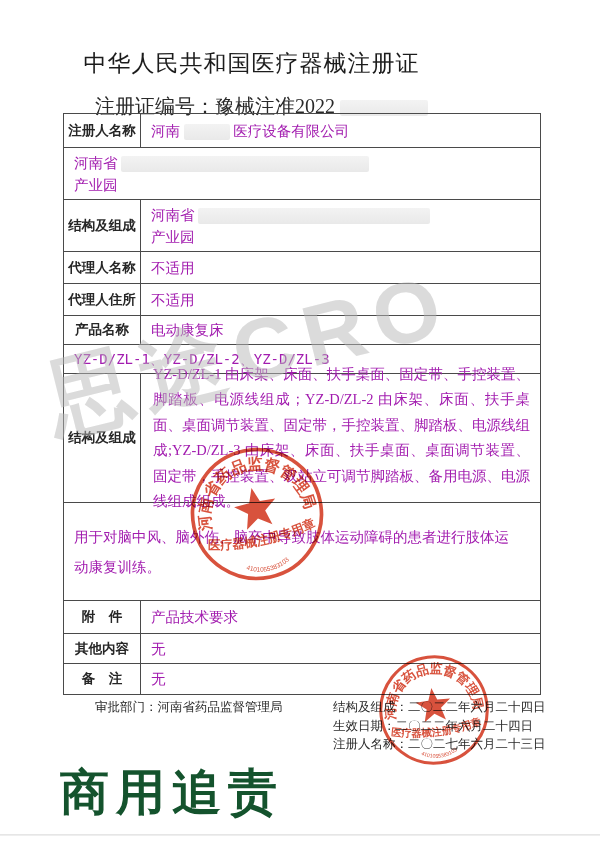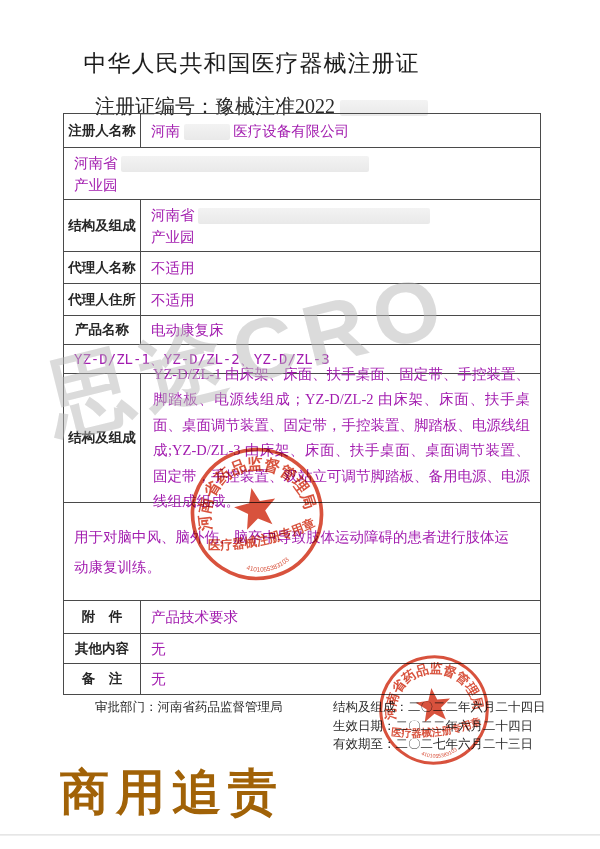--- a/index.html
+++ b/index.html
@@ -119,21 +119,21 @@
     pointer-events: none;
   }
   .stamp1 { left: 188px; top: 445px; width: 138px; height: 138px; transform: rotate(-12deg); }
   .stamp2 { left: 377px; top: 653px; width: 114px; height: 114px; transform: rotate(-7deg); }
   .notice {
     position: absolute;
     left: 60px; top: 760px;
     font-size: 49px;
     font-weight: 700;
     letter-spacing: 7px;
-    color: #a16207;
+    color: #14532d;
     font-family: Liberation Serif, serif;
     white-space: nowrap;
   }
   .bottom-edge {
     position: absolute;
     left: 0; top: 834px;
     width: 600px; height: 2px;
     background: linear-gradient(180deg, #e2e2e2, #f2f2f2);
   }
 </style>
@@ -221,21 +221,21 @@
 
   </div>
 
   <div class="watermark">思途CRO</div>
 
   <div class="footer-left"><span>审批部门：</span><span>河南省药品监督管理局</span></div>
 
   <div class="dates">
     <div class="dline"><span>结构及组成：</span><span>二〇二二年六月二十四日</span></div>
     <div class="dline"><span>生效日期：</span><span>二〇二二年六月二十四日</span></div>
-    <div class="dline"><span>有效期至：</span><span>二〇二七年六月二十三日</span></div>
+    <div class="dline"><span>注册人名称：</span><span>二〇二七年六月二十三日</span></div>
   </div>
 
   <svg class="stamp stamp1" viewBox="0 0 150 150">
     <circle cx="75" cy="75" r="70" fill="none" stroke="#d5432c" stroke-width="4"></circle>
     <path id="s1arc" d="M 26.1 95.8 A 52 52 0 1 1 123.9 95.8" fill="none"></path>
     <text font-size="17" font-weight="bold" fill="#d5432c" font-family="Liberation Sans, sans-serif">
       <textPath href="#s1arc" startOffset="50%" text-anchor="middle">河南省药品监督管理局</textPath>
     </text>
     <polygon fill="#d5432c" points="75,46 80.9,61.9 97.8,62.6 84.5,73.1 89.1,89.4 75,80 60.9,89.4 65.5,73.1 52.2,62.6 69.1,61.9"></polygon>
     <path id="s1line" d="M 14 101 Q 75 116 136 101" fill="none"></path>

